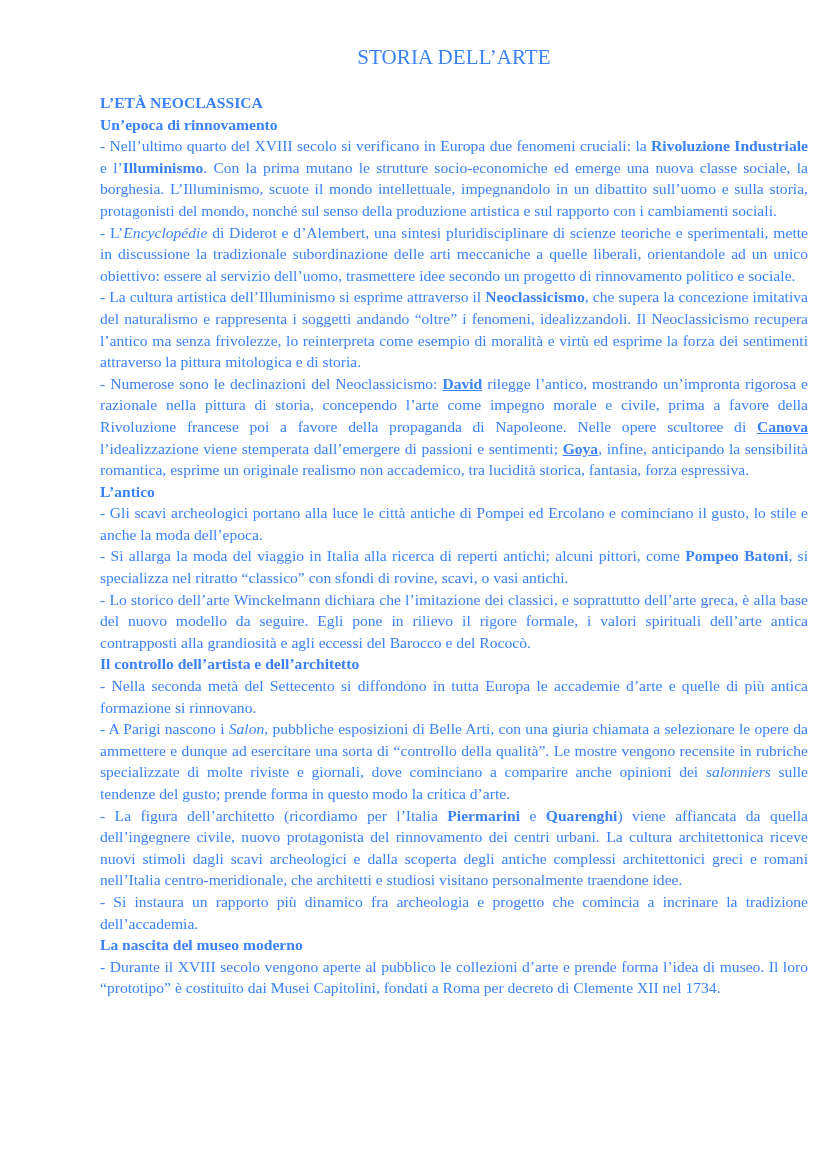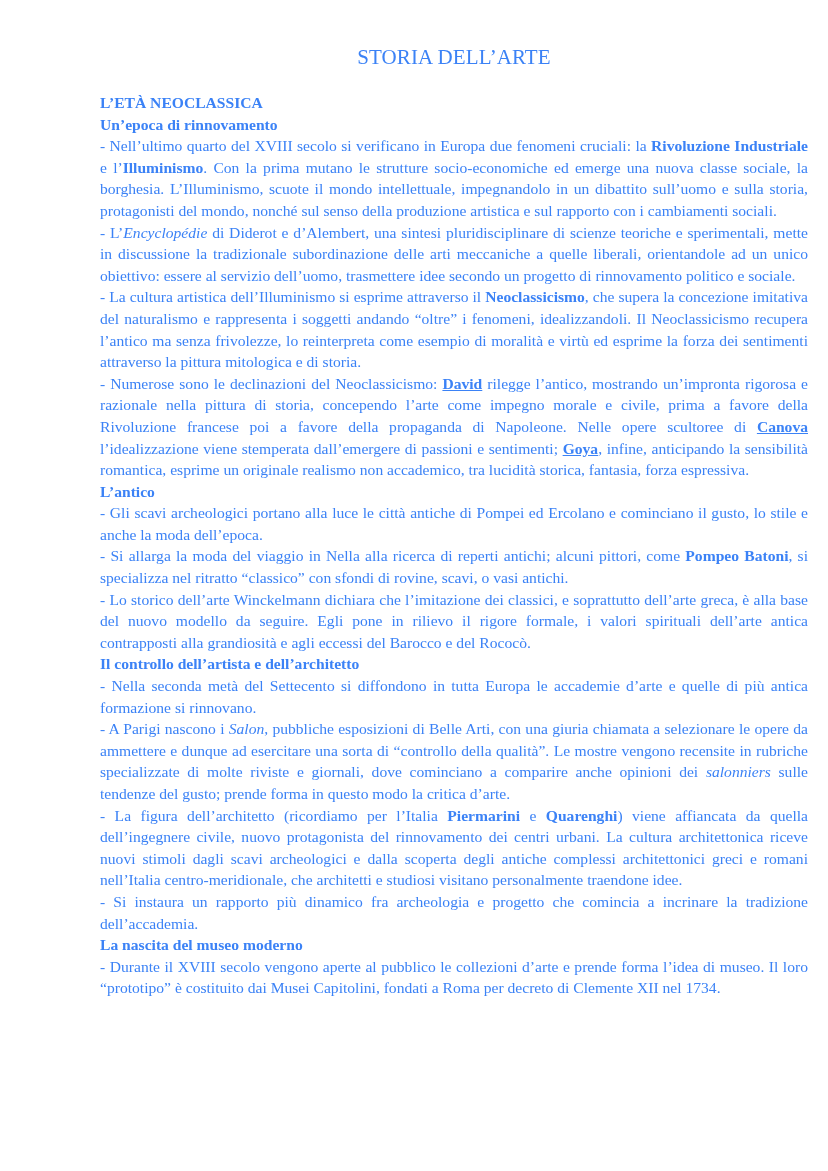--- a/index.html
+++ b/index.html
@@ -29,21 +29,21 @@
       <div>
         <div class="h">Un’epoca di rinnovamento</div>
         <p class="p"><span>- Nell’ultimo quarto del XVIII secolo si verificano in Europa due fenomeni cruciali: la </span><b>Rivoluzione Industriale</b><span> e l’</span><b>Illuminismo</b><span>. Con la prima mutano le strutture socio-economiche ed emerge una nuova classe sociale, la borghesia. L’Illuminismo, scuote il mondo intellettuale, impegnandolo in un dibattito sull’uomo e sulla storia, protagonisti del mondo, nonché sul senso della produzione artistica e sul rapporto con i cambiamenti sociali.</span></p>
         <p class="p"><span>- L’</span><i>Encyclopédie</i><span> di Diderot e d’Alembert, una sintesi pluridisciplinare di scienze teoriche e sperimentali, mette in discussione la tradizionale subordinazione delle arti meccaniche a quelle liberali, orientandole ad un unico obiettivo: essere al servizio dell’uomo, trasmettere idee  secondo un progetto di rinnovamento politico e sociale.</span></p>
         <p class="p"><span>- La cultura artistica dell’Illuminismo si esprime attraverso il </span><b>Neoclassicismo</b><span>, che supera la concezione imitativa del naturalismo e rappresenta i soggetti andando “oltre” i fenomeni, idealizzandoli. Il Neoclassicismo recupera l’antico ma senza frivolezze, lo reinterpreta come esempio di moralità e virtù ed esprime la forza dei sentimenti attraverso la pittura mitologica e di storia.</span></p>
         <p class="p"><span>- Numerose sono le declinazioni del Neoclassicismo: </span><span class="u">David</span><span> rilegge l’antico, mostrando un’impronta rigorosa e razionale nella pittura di storia, concependo l’arte come impegno morale e civile, prima a favore della Rivoluzione francese poi a favore della propaganda di Napoleone. Nelle opere scultoree di </span><span class="u">Canova</span><span> l’idealizzazione viene stemperata dall’emergere di passioni e sentimenti; </span><span class="u">Goya</span><span>, infine, anticipando la sensibilità romantica, esprime un originale realismo non accademico, tra lucidità storica, fantasia, forza espressiva.</span></p>
       </div>
       <div>
         <div class="h">L’antico</div>
         <p class="p"><span>- Gli scavi archeologici portano alla luce le città antiche di Pompei ed Ercolano e cominciano il gusto, lo stile e anche la moda dell’epoca.</span></p>
-        <p class="p"><span>- Si allarga la moda del viaggio in Nella alla ricerca di reperti antichi; alcuni pittori, come </span><b>Pompeo Batoni</b><span>, si specializza nel ritratto “classico” con sfondi di rovine, scavi, o vasi antichi.</span></p>
+        <p class="p"><span>- Si allarga la moda del viaggio in Italia alla ricerca di reperti antichi; alcuni pittori, come </span><b>Pompeo Batoni</b><span>, si specializza nel ritratto “classico” con sfondi di rovine, scavi, o vasi antichi.</span></p>
         <p class="p"><span>- Lo storico dell’arte Winckelmann dichiara che l’imitazione dei classici, e soprattutto dell’arte greca, è alla base del nuovo modello da seguire. Egli pone in rilievo il rigore formale, i valori spirituali dell’arte antica contrapposti alla grandiosità e agli eccessi del Barocco e del Rococò.</span></p>
       </div>
       <div>
         <div class="h">Il controllo dell’artista e dell’architetto</div>
         <p class="p"><span>- Nella seconda metà del Settecento si diffondono in tutta Europa le accademie d’arte e quelle di più antica formazione si rinnovano.</span></p>
         <p class="p"><span>- A Parigi nascono i </span><i>Salon</i><span>, pubbliche esposizioni di Belle Arti, con una giuria chiamata a selezionare le opere da ammettere e dunque ad esercitare una sorta di “controllo della qualità”. Le mostre vengono recensite in rubriche specializzate di molte riviste e giornali, dove cominciano a comparire anche opinioni dei </span><i>salonniers</i><span> sulle tendenze del gusto; prende forma in questo modo la critica d’arte.</span></p>
         <p class="p"><span>- La figura dell’architetto (ricordiamo per l’Italia </span><b>Piermarini</b><span> e </span><b>Quarenghi</b><span>) viene affiancata da quella dell’ingegnere civile, nuovo protagonista del rinnovamento dei centri urbani. La cultura architettonica riceve nuovi stimoli dagli scavi archeologici e dalla scoperta degli antiche complessi architettonici greci e romani nell’Italia centro-meridionale, che architetti e studiosi visitano personalmente traendone idee.</span></p>
         <p class="p"><span>- Si instaura un rapporto più dinamico fra archeologia e progetto che comincia a incrinare la tradizione dell’accademia.</span></p>
       </div>
       <div>

